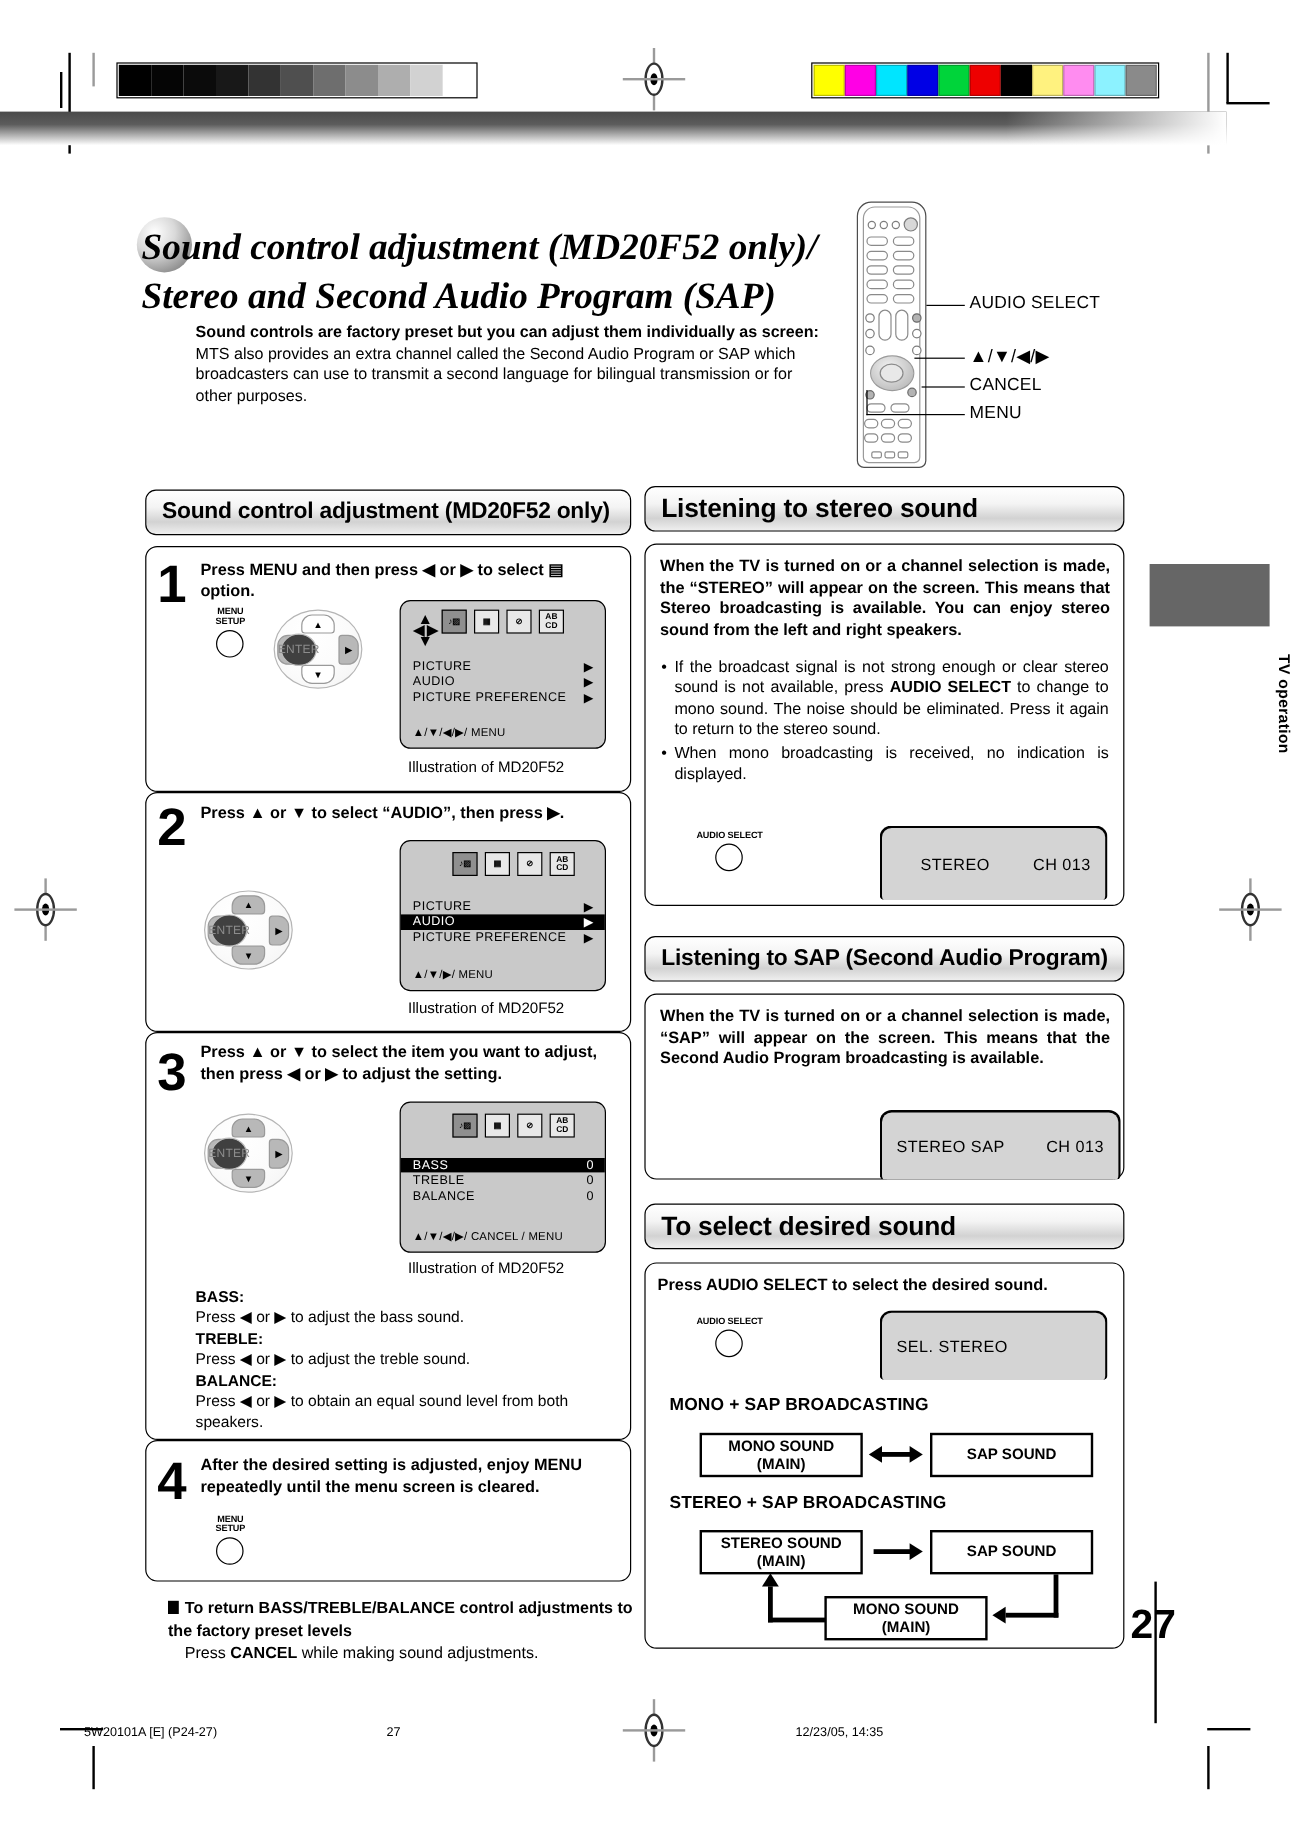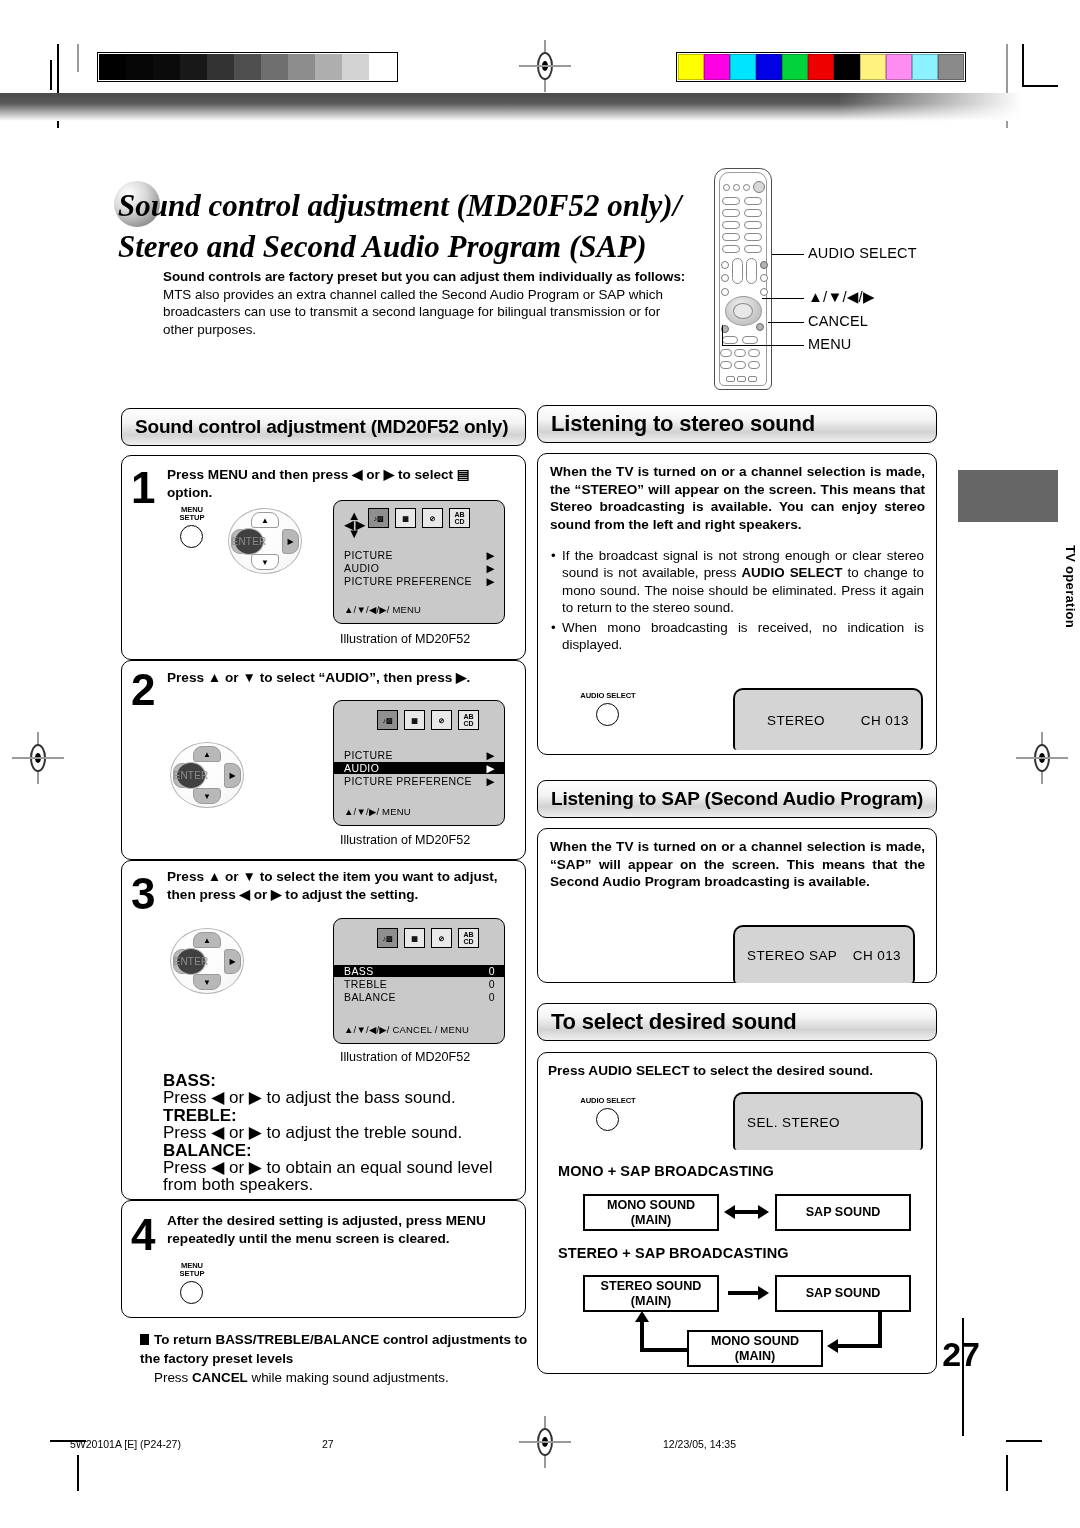--- a/index.html
+++ b/index.html
@@ -155,21 +155,21 @@
     display:flex; align-items:center; font-size:13.5px; letter-spacing:.4px;
   }
 
   .body-txt { position:absolute; font-size:13.6px; line-height:17.6px; }
   .body-txt.bold { font-weight:bold; }
   .bullets { position:absolute; font-size:13.4px; line-height:17.4px; }
   .bullets li { list-style:none; position:relative; margin-bottom:2px; text-align:justify; }
   .bullets li::before { content:"•"; position:absolute; left:-11px; }
   .bullets ul { margin:0; padding:0; }
 
-  .defs { position:absolute; font-size:17px; line-height:17.4px; }
+  .defs { position:absolute; font-size:13px; line-height:17.4px; }
   .defs .t { font-weight:bold; }
 
   
   .flowlbl { position:absolute; font-size:14.5px; font-weight:bold; letter-spacing:.1px; }
   .flowbox {
     position:absolute; border:2px solid #000; background:#fff;
     display:flex; flex-direction:column; align-items:center; justify-content:center;
     font-size:12.6px; font-weight:bold; line-height:14.5px; text-align:center;
   }
   .arrowline { position:absolute; background:#000; }
@@ -242,21 +242,21 @@
     <div class="reg-dot"></div>
 </div>
 
 <div class="title-wrap">
   <div class="title-ball"></div>
   <div class="title-line">Sound control adjustment (MD20F52 only)/</div>
   <div class="title-line">Stereo and Second Audio Program (SAP)</div>
 </div>
 
 <div class="intro">
-  <div class="b">Sound controls are factory preset but you can adjust them individually as follows:</div>
+  <div class="b">Sound controls are factory preset but you can adjust them individually as screen:</div>
   <div>MTS also provides an extra channel called the Second Audio Program or SAP which broadcasters can use to transmit a second language for bilingual transmission or for other purposes.</div>
 </div>
 
 <div class="remote">
   <div class="remote-body"></div>
   <div class="remote-inner"></div>
   <div class="rbtn" style="left:17px;top:16px;width:7px;height:7px;"></div>
   <div class="rbtn" style="left:27px;top:16px;width:7px;height:7px;"></div>
   <div class="rbtn" style="left:37px;top:16px;width:7px;height:7px;"></div>
   <div class="rbtn" style="left:47px;top:13px;width:12px;height:12px;background:#d8d8d8;"></div>
@@ -442,21 +442,21 @@
   <div class="t">BASS:</div>
   <div>Press ◀ or ▶ to adjust the bass sound.</div>
   <div class="t">TREBLE:</div>
   <div>Press ◀ or ▶ to adjust the treble sound.</div>
   <div class="t">BALANCE:</div>
   <div>Press ◀ or ▶ to obtain an equal sound level from both speakers.</div>
 </div>
 
 <div class="box" style="left:121px;top:1200px;width:405px;height:118px;"></div>
 <div class="step-num" style="left:131px;top:1213px;">4</div>
-<div class="step-txt" style="left:167px;top:1212px;width:345px;">After the desired setting is adjusted, press MENU repeatedly until the menu screen is cleared.</div>
+<div class="step-txt" style="left:167px;top:1212px;width:345px;">After the desired setting is adjusted, enjoy MENU repeatedly until the menu screen is cleared.</div>
 <div class="rnd-btn" style="left:172px;top:1262px;">
   <div class="cap" style="left:0;top:0;width:40px;">MENU</div>
   <div class="cap" style="left:0;top:8px;width:40px;">SETUP</div>
   <div class="circ" style="left:8px;top:19px;"></div>
 </div>
 
 <div class="note" style="left:140px;top:1330px;width:400px;">
   <span class="sq"></span><span class="hd">To return BASS/TREBLE/BALANCE control adjustments to the factory preset levels</span>
   <div style="padding-left:14px;">
     <span>Press </span><span class="b">CANCEL</span><span> while making sound adjustments.</span>
@@ -479,21 +479,21 @@
 </div>
 <div class="tvpanel" style="left:733px;top:688px;width:190px;height:62px;padding:0 12px;">
   <span style="flex:1;margin-left:20px;">STEREO</span>
   <span>CH 013</span>
 </div>
 
 <div class="head-pill small" style="left:537px;top:780px;width:400px;">Listening to SAP (Second Audio Program)</div>
 
 <div class="box" style="left:537px;top:828px;width:400px;height:155px;"></div>
 <div class="body-txt bold" style="left:550px;top:838px;width:375px;text-align:justify;">When the TV is turned on or a channel selection is made, “SAP” will appear on the screen. This means that the Second Audio Program broadcasting is available.</div>
-<div class="tvpanel" style="left:733px;top:925px;width:182px;height:58px;padding:0 12px;">
+<div class="tvpanel" style="left:733px;top:925px;width:201px;height:58px;padding:0 12px;">
   <span style="flex:1;">STEREO  SAP</span>
   <span>CH 013</span>
 </div>
 
 <div class="head-pill" style="left:537px;top:1003px;width:400px;">To select desired sound</div>
 
 <div class="box" style="left:537px;top:1052px;width:400px;height:322px;"></div>
 <div class="body-txt bold" style="left:548px;top:1062px;width:382px;">Press AUDIO SELECT to select the desired sound.</div>
 
 <div class="rnd-btn" style="left:586px;top:1097px;">

